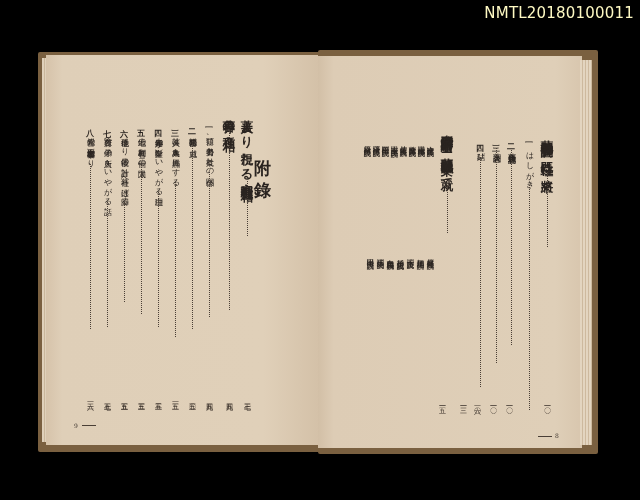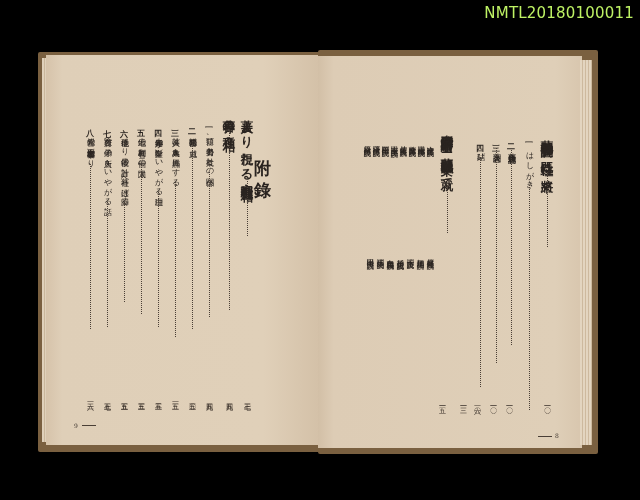--- a/index.html
+++ b/index.html
@@ -1,17 +1,17 @@
 <!DOCTYPE html>
 <html><head>
 <meta charset="utf-8">
 <style>
   html,body{margin:0;padding:0;}
   body{width:640px;height:500px;background:#000;position:relative;overflow:hidden;font-family:"DejaVu Serif","Liberation Serif",serif;}
-  .watermark{position:absolute;top:4px;right:6px;color:#bef264;font-family:"DejaVu Sans","Liberation Sans",sans-serif;font-size:15px;letter-spacing:0.2px;}
+  .watermark{position:absolute;top:4px;right:6px;color:#fef9c3;font-family:"DejaVu Sans","Liberation Sans",sans-serif;font-size:15px;letter-spacing:0.2px;}
   .cover{position:absolute;background:#7a6040;}
   .cover.left{left:38px;top:52px;width:282px;height:400px;border-radius:2px;}
   .cover.right{left:318px;top:50px;width:280px;height:404px;border-radius:2px;}
   .page{position:absolute;background:#dccbb4;}
   .page.left{left:46px;top:55px;width:272px;height:390px;background:linear-gradient(90deg,#d6c3aa 0%,#dfcfb8 6%,#e0d0b9 80%,#d4c1a8 100%);}
   .page.right{left:318px;top:56px;width:264px;height:392px;background:linear-gradient(90deg,#d2bfa6 0%,#ddccb5 6%,#dfcfb8 90%,#d8c6ae 100%);}
   .leaves{position:absolute;left:580px;top:60px;width:12px;height:385px;background:repeating-linear-gradient(90deg,#e3d5c0 0 2px,#cdb99e 2px 3px);}
   .leaves-left{position:absolute;left:42px;top:58px;width:6px;height:384px;background:repeating-linear-gradient(90deg,#e0d1bb 0 2px,#c9b69b 2px 3px);}
   .v{position:absolute;writing-mode:vertical-rl;color:#2a2420;white-space:nowrap;}
   .title-fu{font-size:17px;font-weight:bold;letter-spacing:22px;}

